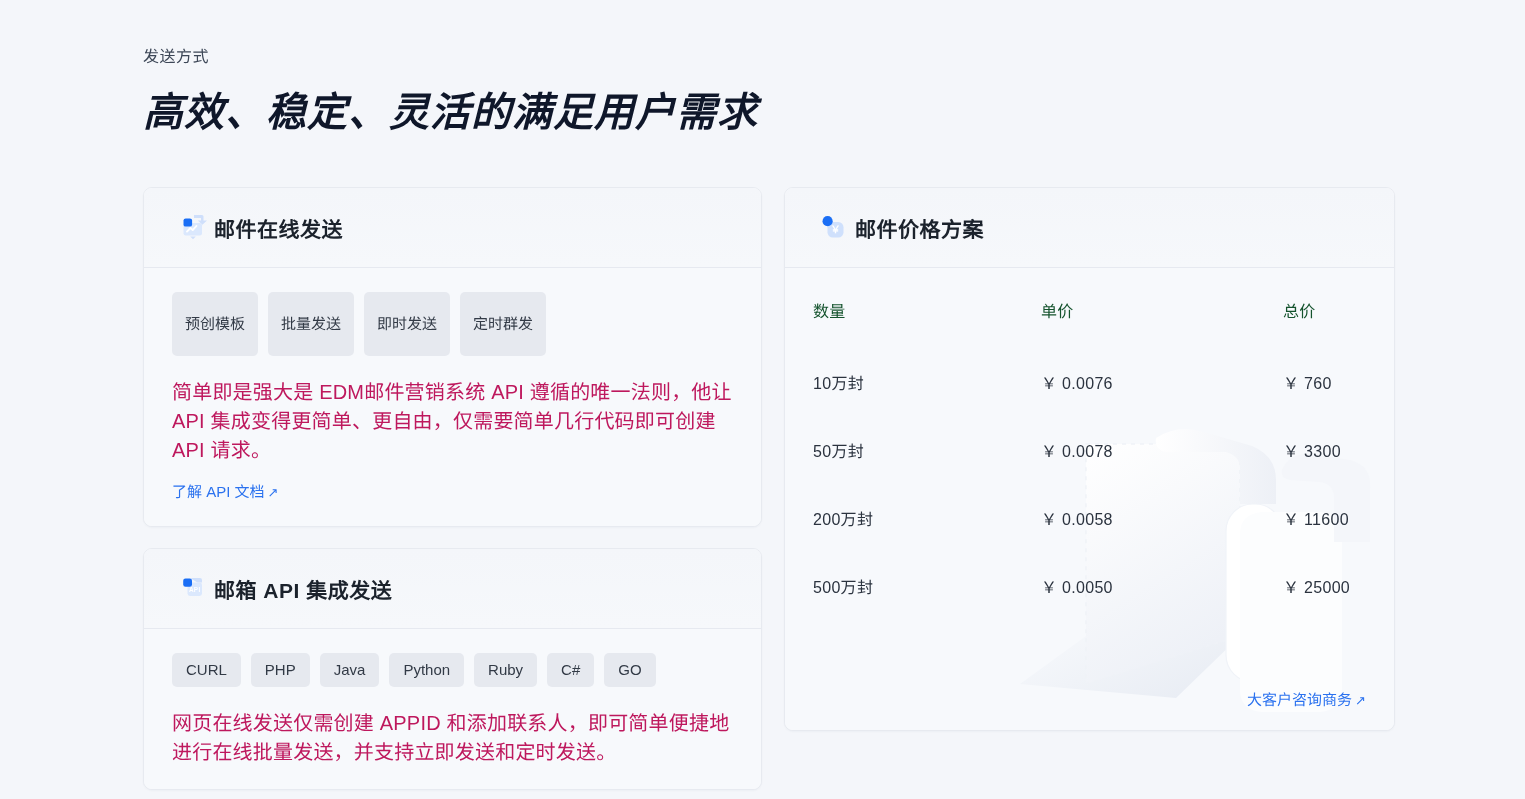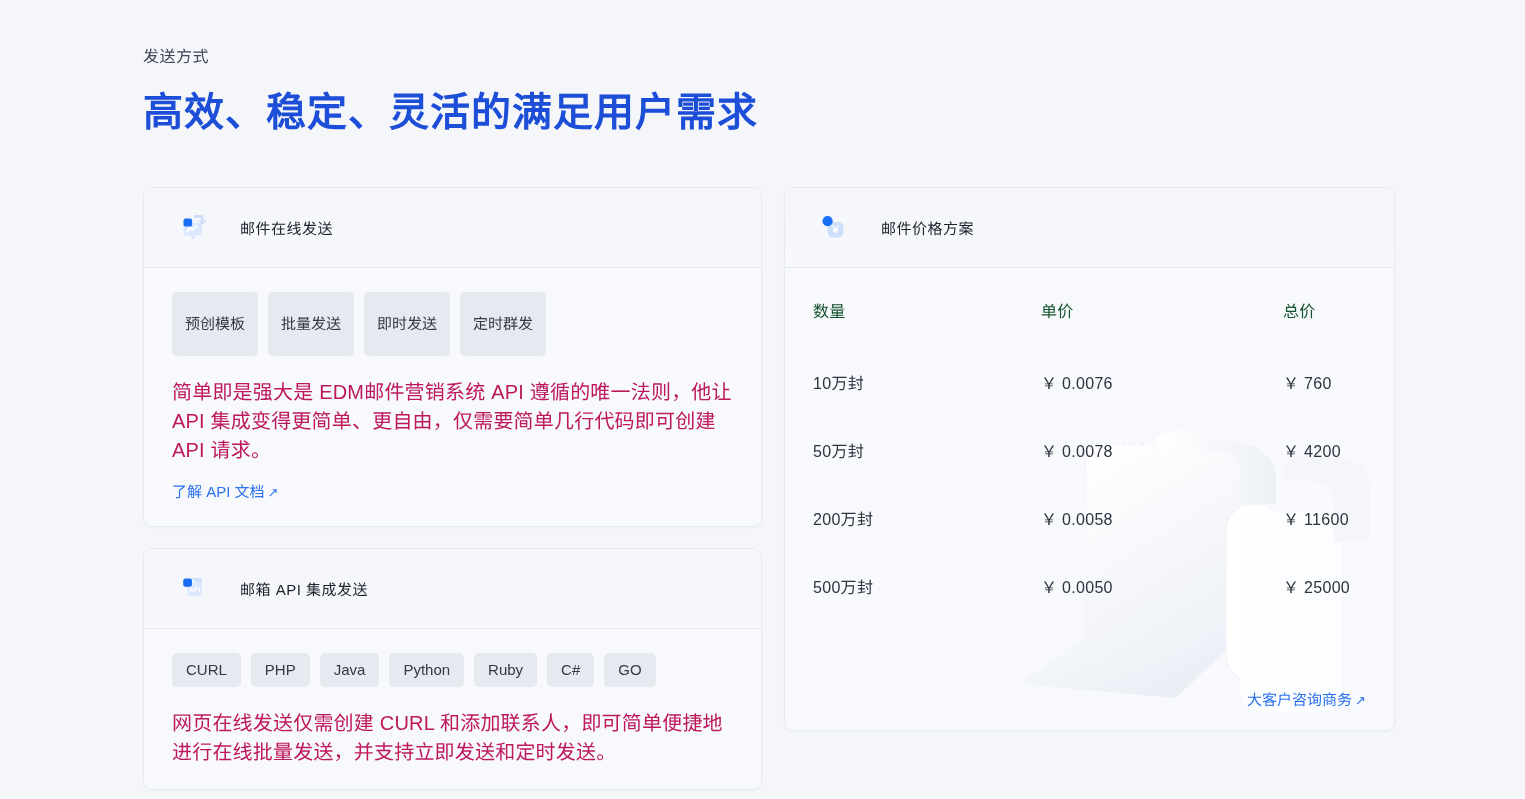--- a/index.html
+++ b/index.html
@@ -36,23 +36,24 @@
     line-height: 22px;
     color: #3d4757;
     letter-spacing: 0.5px;
     margin: 0 0 18px 0;
   }
   .hero-title {
     font-size: 40px;
     line-height: 52px;
     font-weight: 700;
     letter-spacing: 1px;
-    color: #1d4ed8;
+    color: #0f172a;
     margin: 0;
     white-space: nowrap;
+    font-style: italic;
   }
 
   
   .columns {
     position: absolute;
     left: 143px;
     top: 187px;
     width: 1252px;
     display: flex;
     gap: 22px;
@@ -80,25 +81,25 @@
   .card-head {
     height: 80px;
     display: flex;
     align-items: center;
     padding: 0 28px;
     background: linear-gradient(180deg, #f4f6fa 0%, #f6f8fb 100%);
     border-bottom: 1px solid #e6e9f0;
     box-sizing: border-box;
   }
   .card-head-title {
-    font-size: 15px;
-    font-weight: 400;
+    font-size: 21px;
+    font-weight: 700;
     color: #1b222c;
     letter-spacing: 0.5px;
-    margin-left: 28px;
+    margin-left: 2px;
   }
   .card-body {
     padding: 24px 28px 22px 28px;
     background: #f7f9fc;
     position: relative;
     z-index: 2;
   }
 
   
   .svg-icon {
@@ -267,21 +268,21 @@
         <div class="card-body">
           <div class="chip-row">
             <span class="chip lang">CURL</span>
             <span class="chip lang">PHP</span>
             <span class="chip lang">Java</span>
             <span class="chip lang">Python</span>
             <span class="chip lang">Ruby</span>
             <span class="chip lang">C#</span>
             <span class="chip lang">GO</span>
           </div>
-          <p class="copy">网页在线发送仅需创建 CURL 和添加联系人，即可简单便捷地进行在线批量发送，并支持立即发送和定时发送。</p>
+          <p class="copy">网页在线发送仅需创建 APPID 和添加联系人，即可简单便捷地进行在线批量发送，并支持立即发送和定时发送。</p>
         </div>
       </section>
 
     </div>
 
     <div class="col-right">
       <section class="card panel">
         <div class="card-head">
           <span class="svg-icon">
             <svg width="40" height="40" viewBox="0 0 40 40" xmlns="http://www.w3.org/2000/svg">
@@ -330,21 +331,21 @@
             </thead>
             <tbody>
               <tr>
                 <td>10万封</td>
                 <td>￥ 0.0076</td>
                 <td>￥ 760</td>
               </tr>
               <tr>
                 <td>50万封</td>
                 <td>￥ 0.0078</td>
-                <td>￥ 4200</td>
+                <td>￥ 3300</td>
               </tr>
               <tr>
                 <td>200万封</td>
                 <td>￥ 0.0058</td>
                 <td>￥ 11600</td>
               </tr>
               <tr>
                 <td>500万封</td>
                 <td>￥ 0.0050</td>
                 <td>￥ 25000</td>

